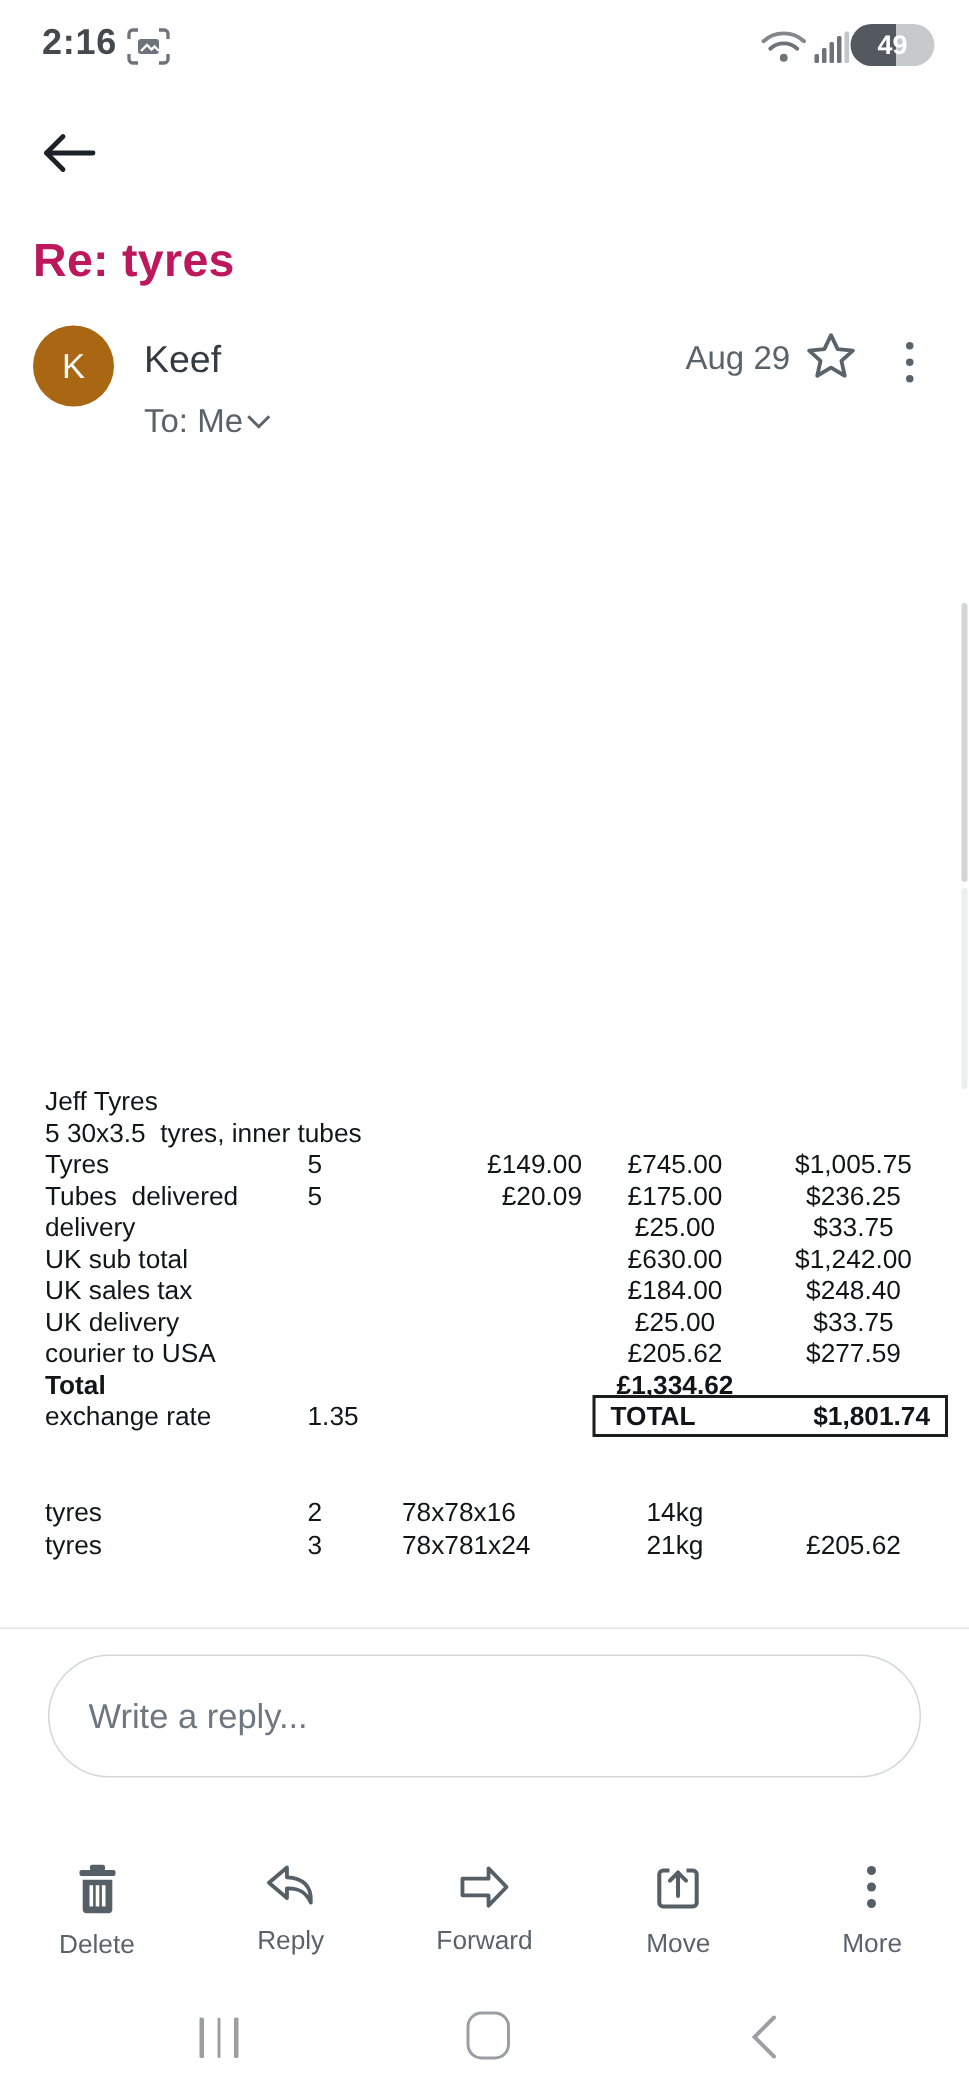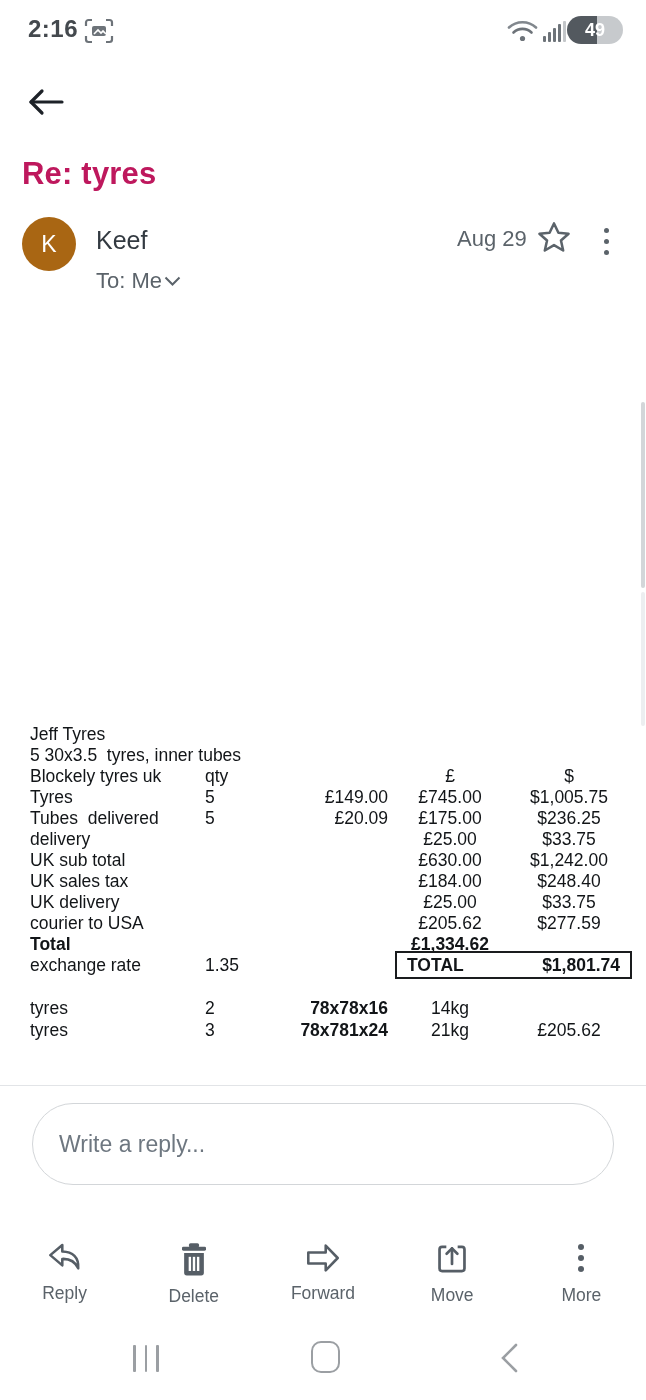--- a/index.html
+++ b/index.html
@@ -41,21 +41,21 @@
   .trow { position:relative; display:grid; grid-template-columns:175px 62px 121px 124px 114px; height:21px; align-items:center; padding-left:30px; white-space:pre; }
   .trow .c-unit { text-align:right; }
   .trow .c-gbp  { text-align:center; }
   .trow .c-usd  { text-align:center; }
   .trow.bold { font-weight:700; }
   .total-box { display:none; position:absolute; left:395px; top:-4px; width:237px; height:28px;
     border:2px solid #1a1c1e; background:#fff; align-items:center; justify-content:space-between;
     padding:0 10px; font-weight:700; font-size:17.5px; }
   .ship-table { position:absolute; left:0; top:997px; width:646px; font-size:17.5px; color:#121518; }
   .ship-table .trow { height:22px; }
-  .ship-table .c-unit { text-align:right; padding-left:1px;font-weight:bold; }
+  .ship-table .c-unit { text-align:left; padding-left:1px; }
   
   .scroll-thumb  { position:absolute; left:641px; top:402px; width:4px; height:186px; background:#d3d6d9; border-radius:2px; }
   .scroll-thumb2 { position:absolute; left:641px; top:592px; width:4px; height:134px; background:#eceef0; border-radius:2px; }
   
   .divider { position:absolute; left:0; top:1085px; width:646px; height:1px; background:#e2e4e7; }
   .reply-input { position:absolute; left:32px; top:1103px; width:582px; height:82px; border:1.5px solid #d3d6d9;
     border-radius:41px; font-family:"Liberation Sans", sans-serif; font-size:23px; color:#6d28d9;
     padding:0 30px 0 26px; outline:none; background:#fff; }
   .reply-input::placeholder { color:#6e7780; opacity:1; }
   
@@ -168,28 +168,20 @@
   </div>
       <div class="trow">
     <span class="c-item">5 30x3.5  tyres, inner tubes</span>
     <span class="c-qty"></span>
     <span class="c-unit"></span>
     <span class="c-gbp"></span>
     <span class="c-usd"></span>
     
   </div>
       <div class="trow">
-    <span class="c-item">Blockely tyres uk</span>
-    <span class="c-qty">qty</span>
-    <span class="c-unit"></span>
-    <span class="c-gbp">£</span>
-    <span class="c-usd">$</span>
-    
-  </div>
-      <div class="trow">
     <span class="c-item">Tyres</span>
     <span class="c-qty">5</span>
     <span class="c-unit">£149.00</span>
     <span class="c-gbp">£745.00</span>
     <span class="c-usd">$1,005.75</span>
     
   </div>
       <div class="trow">
     <span class="c-item">Tubes  delivered</span>
     <span class="c-qty">5</span>
@@ -278,39 +270,39 @@
   </div>
     </div>
 
   <div class="scroll-thumb"></div>
   <div class="scroll-thumb2"></div>
 
   <div class="divider"></div>
   <input class="reply-input" type="text" placeholder="Write a reply..." style="">
 
   <div class="actionbar">
-    <div class="action">
-      <svg width="36" height="32" viewBox="0 0 24 21" fill="none" stroke="#565e66" stroke-width="1.7" stroke-linejoin="round">
-        <path d="M10.2 1.8L2.2 8.6l8 6.8v-4.3c5.3-.2 8.5 1.6 10.6 6.3.5-7.3-3.6-11-10.6-11.2z"></path>
-      </svg>
-      <span class="a-label">Reply</span>
-    </div>
     <div class="action">
       <svg width="32" height="35" viewBox="0 0 24 26">
         <rect x="8.2" y="0.8" width="7.6" height="3" rx="1.2" fill="#565e66"></rect>
         <rect x="3" y="3.4" width="18" height="3" rx="1" fill="#565e66"></rect>
         <path d="M4.6 8.2h14.8V23a2 2 0 01-2 2H6.6a2 2 0 01-2-2z" fill="#565e66"></path>
         <rect x="8" y="11" width="1.8" height="10.6" fill="#fff"></rect>
         <rect x="11.1" y="11" width="1.8" height="10.6" fill="#fff"></rect>
         <rect x="14.2" y="11" width="1.8" height="10.6" fill="#fff"></rect>
       </svg>
       <span class="a-label">Delete</span>
     </div>
     <div class="action">
       <svg width="36" height="32" viewBox="0 0 24 21" fill="none" stroke="#565e66" stroke-width="1.7" stroke-linejoin="round">
+        <path d="M10.2 1.8L2.2 8.6l8 6.8v-4.3c5.3-.2 8.5 1.6 10.6 6.3.5-7.3-3.6-11-10.6-11.2z"></path>
+      </svg>
+      <span class="a-label">Reply</span>
+    </div>
+    <div class="action">
+      <svg width="36" height="32" viewBox="0 0 24 21" fill="none" stroke="#565e66" stroke-width="1.7" stroke-linejoin="round">
         <path d="M13.8 2.2l8 8.3-8 8.3v-4.6H2.2V6.8h11.6z"></path>
       </svg>
       <span class="a-label">Forward</span>
     </div>
     <div class="action">
       <svg width="34" height="34" viewBox="0 0 24 24" fill="none" stroke="#565e66" stroke-width="1.9" stroke-linejoin="round">
         <path d="M8 3.5H5A1.8 1.8 0 003.2 5.3v13.4A1.8 1.8 0 005 20.5h14a1.8 1.8 0 001.8-1.8V5.3A1.8 1.8 0 0019 3.5h-3"></path>
         <path d="M12 15.5v-11" stroke-linecap="round"></path>
         <path d="M8.2 8.3L12 4.5l3.8 3.8" stroke-linecap="round"></path>
       </svg>

